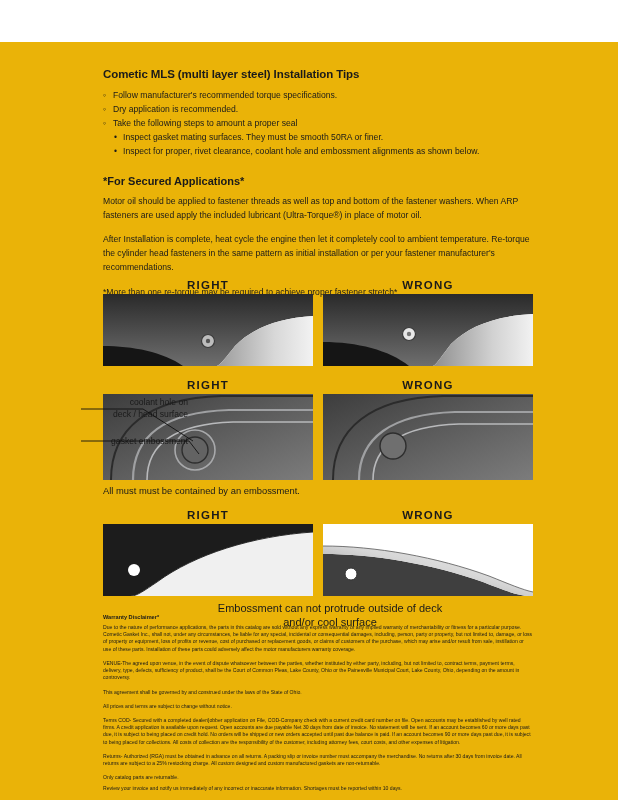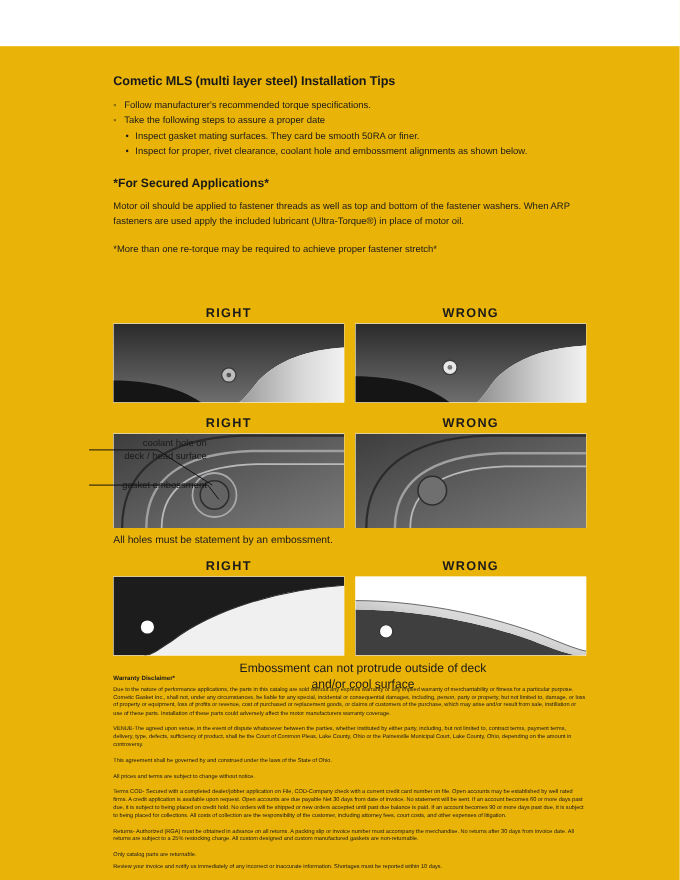--- a/index.html
+++ b/index.html
@@ -179,29 +179,31 @@
 </head>
 <body>
 
 <div class="page">
 
   <div class="content">
     <h1 class="title">Cometic MLS (multi layer steel) Installation Tips</h1>
 
     <ul class="bullets">
       <li>Follow manufacturer's recommended torque specifications.</li>
-      <li>Take the following steps to assure a proper date</li>
+      <li>Dry application is recommended.</li>
+      <li>Take the following steps to amount a proper seal</li>
     </ul>
     <ul class="sub">
-      <li>Inspect gasket mating surfaces.  They card be smooth 50RA or finer.</li>
+      <li>Inspect gasket mating surfaces.  They must be smooth 50RA or finer.</li>
       <li>Inspect for proper, rivet clearance, coolant hole and embossment alignments as shown below.</li>
     </ul>
 
     <h2 class="subtitle">*For Secured Applications*</h2>
     <p class="para">Motor oil should be applied to fastener threads as well as top and bottom of the fastener washers. When ARP fasteners are used apply the included lubricant (Ultra-Torque®) in place of motor oil.</p>
+    <p class="para">After Installation is complete, heat cycle the engine then let it completely cool to ambient temperature. Re-torque the cylinder head fasteners in the same pattern as initial installation or per your fastener manufacturer's recommendations.</p>
     <p class="note">*More than one re-torque may be required to achieve proper fastener stretch*</p>
   </div>
 
   <div class="figures">
 
     <div class="group">
       <div class="fig-row">
         <div class="fig-col">
           <div class="fig-label">RIGHT</div>
           <div class="fig-box">
@@ -289,21 +291,21 @@
               <rect x="0" y="0" width="210" height="86" fill="#ffffff"></rect>
               <path d="M0,0 L210,0 L210,86 L0,86 Z" fill="url(#g4)"></path>
               <path d="M36,86 C36,44 68,20 132,18 L210,18" fill="none" stroke="#9fa0a2" stroke-width="2.2"></path>
               <path d="M50,86 C50,52 78,32 136,30 L210,30" fill="none" stroke="#b8b9bb" stroke-width="1.6"></path>
               <path d="M10,86 C10,34 48,4 120,2 L210,2" fill="none" stroke="#2b2b2b" stroke-width="2"></path>
               <circle cx="70" cy="52" r="13" fill="#6f6f6f" stroke="#2e2e2e" stroke-width="1.4"></circle>
             </svg>
           </div>
         </div>
       </div>
-      <div class="fig-caption">All holes must be statement by an embossment.</div>
+      <div class="fig-caption">All must must be contained by an embossment.</div>
 
       <div class="annots">
         <div class="annot-text" style="left:-105px; top:18px; width:190px;">
           <span>coolant hole on</span><br>
           <span>deck / head surface</span>
         </div>
         <div class="annot-text" style="left:-105px; top:57px; width:190px;">
           <span>gasket embossment</span>
         </div>
         <svg style="position:absolute; left:-110px; top:0; width:230px; height:100px; overflow:visible;" width="230" height="100">

